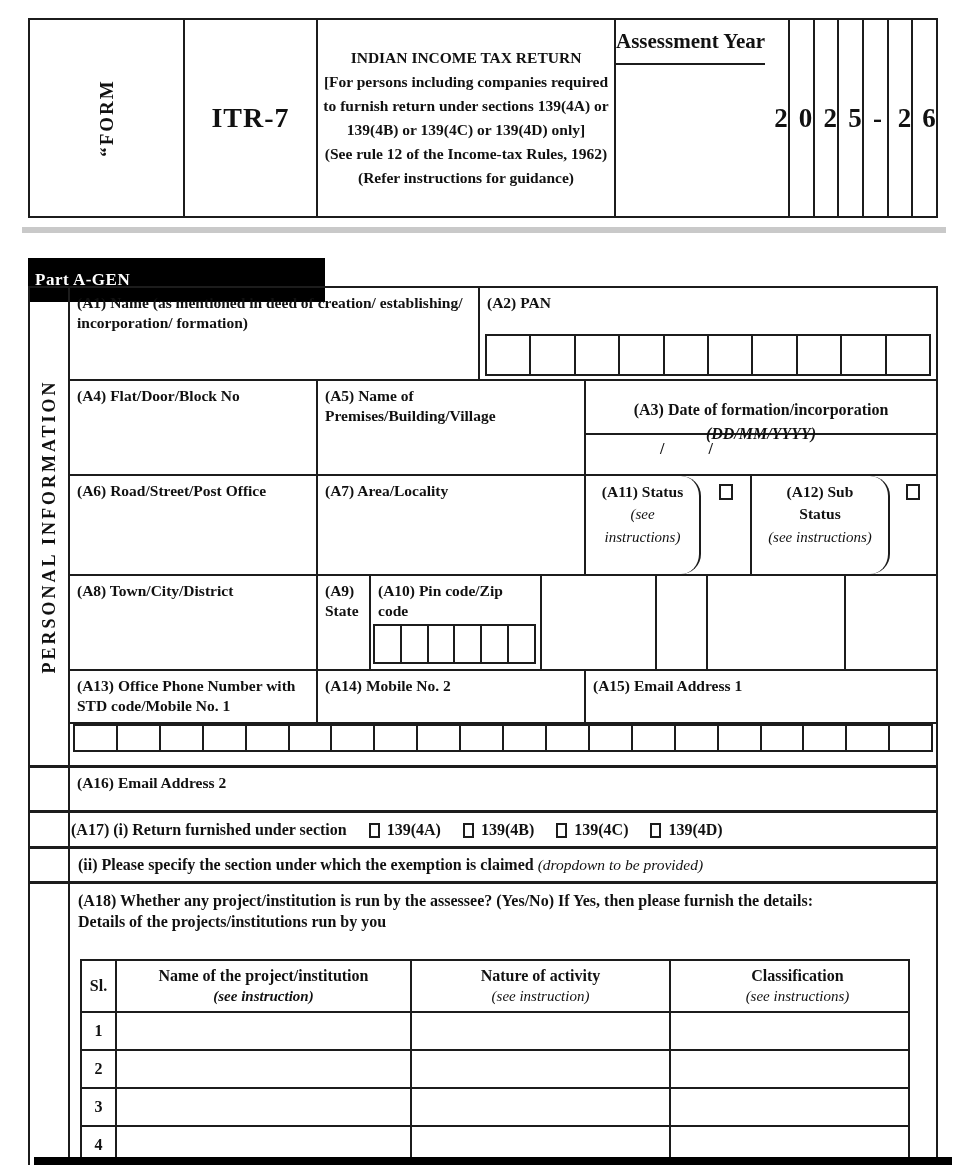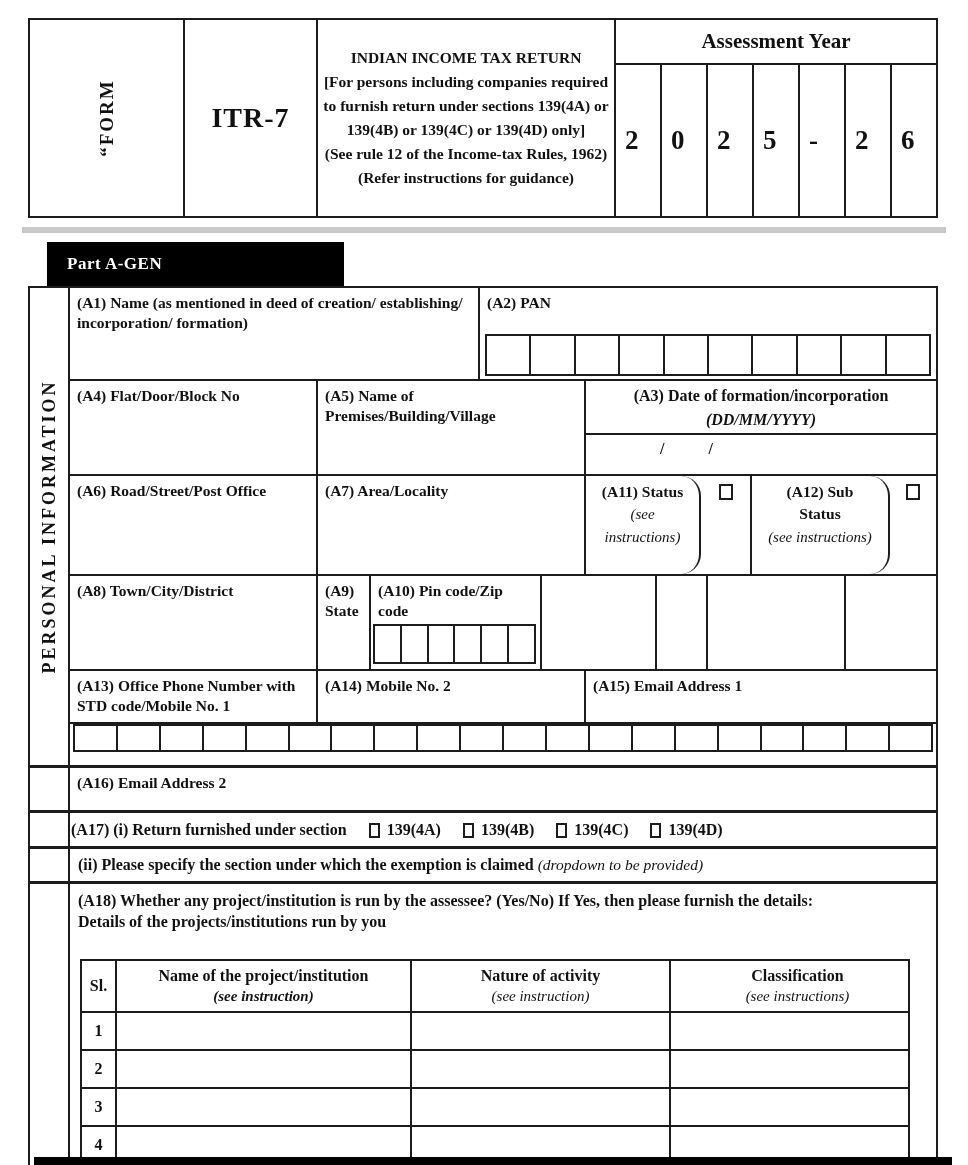--- a/index.html
+++ b/index.html
@@ -12,34 +12,34 @@
   
   .top-table {
     position:absolute; left:28px; top:18px; width:910px; height:200px;
     border:2px solid #1c1c1c; display:flex;
   }
   .tt-col { border-right:2px solid #1c1c1c; height:100%; }
   .form-col { width:155px; display:flex; align-items:center; justify-content:center; }
   .form-col span { transform:rotate(-90deg); white-space:nowrap; font-weight:bold; font-size:19px; letter-spacing:2px; }
   .itr-col { width:133px; display:flex; align-items:center; justify-content:center; font-weight:bold; font-size:28px; letter-spacing:1px; }
   .desc-col { width:298px; padding:3px 5px; text-align:center; font-weight:bold; font-size:15.5px; line-height:1.55; display:flex; flex-direction:column; justify-content:center; }
-  .ay-col { flex:1; border-right:none; display:flex; flex-direction:column;text-align:right; }
+  .ay-col { flex:1; border-right:none; display:flex; flex-direction:row;text-align:right; }
   .ay-head { height:45px; border-bottom:2px solid #1c1c1c; display:flex; align-items:center; justify-content:center; font-weight:bold; font-size:21px; }
   .ay-digits { flex:1; display:flex; }
   .ay-cell { flex:1; border-left:2px solid #1c1c1c; display:flex; align-items:center; font-weight:bold; font-size:27px; padding-left:9px; }
   .ay-cell:first-child { border-left:none; }
 
   
   .gray-band { position:absolute; left:22px; top:227px; width:924px; height:6px; background:#c9c9c9; }
 
   
   .part-bar {
-    position:absolute; left:28px; top:242px; width:297px; height:44px;
+    position:absolute; left:28px; top:258px; width:297px; height:44px;
     background:#000; color:#fff; font-weight:bold; font-size:17px;
-    display:flex; align-items:center; padding-left:20px; letter-spacing:0.5px;margin-left:19px;
+    display:flex; align-items:center; padding-left:7px; letter-spacing:0.5px;
   }
 
   
   .main-table {
     position:absolute; left:28px; top:286px; width:910px; height:879px;
     border:2px solid #1c1c1c; border-bottom:none; display:flex; flex-direction:column;
   }
   .upper { display:flex; height:477px; }
   .sidebar { width:40px; border-right:2px solid #1c1c1c; display:flex; align-items:center; justify-content:center; }
   .sidebar span { transform:rotate(-90deg); white-space:nowrap; font-weight:bold; font-size:18px; letter-spacing:3px; }
@@ -57,21 +57,21 @@
   .w-s1 { width:115px; } .w-s2 { width:51px; } .w-s3 { width:138px; }
   .a2-cell { flex:1; }
 
   .char-row { display:flex; }
   .char-box { flex:1; border:2px solid #1c1c1c; background:#fff; }
   .char-box + .char-box { margin-left:-2px; }
   .pan-row { position:absolute; left:5px; right:5px; bottom:3px; height:42px; }
   .pin-row { position:absolute; left:2px; right:4px; bottom:5px; height:40px; }
 
   .a3-cell { flex:1; display:flex; flex-direction:column; }
-  .a3-top { height:54px; border-bottom:2px solid #1c1c1c; text-align:center; font-weight:bold; font-size:16px; line-height:1.5; padding-top:3px; }
+  .a3-top { height:54px; border-bottom:2px solid #1c1c1c; text-align:center; font-weight:bold; font-size:16px; line-height:1.5; padding-top:17px; }
   .a3-fmt { font-style:italic; }
   .a3-val { flex:1; display:flex; gap:44px; padding-left:74px; padding-top:5px; font-weight:bold; font-size:16px; }
 
   .note { font-style:italic; font-weight:normal; font-size:15px; }
   .center-cell { text-align:center; padding:5px 13px; font-size:15.5px; line-height:1.45;border-radius:20px; }
   .center-cell b { display:block; font-size:15.5px; }
   .cbx-cell { display:flex; justify-content:center; align-items:flex-start; padding-top:8px; }
   .cbx { width:14px; height:16px; border:2px solid #1c1c1c; display:inline-block; background:#fff; }
 
   .lower-row { display:flex; border-top:3px solid #1c1c1c; }

